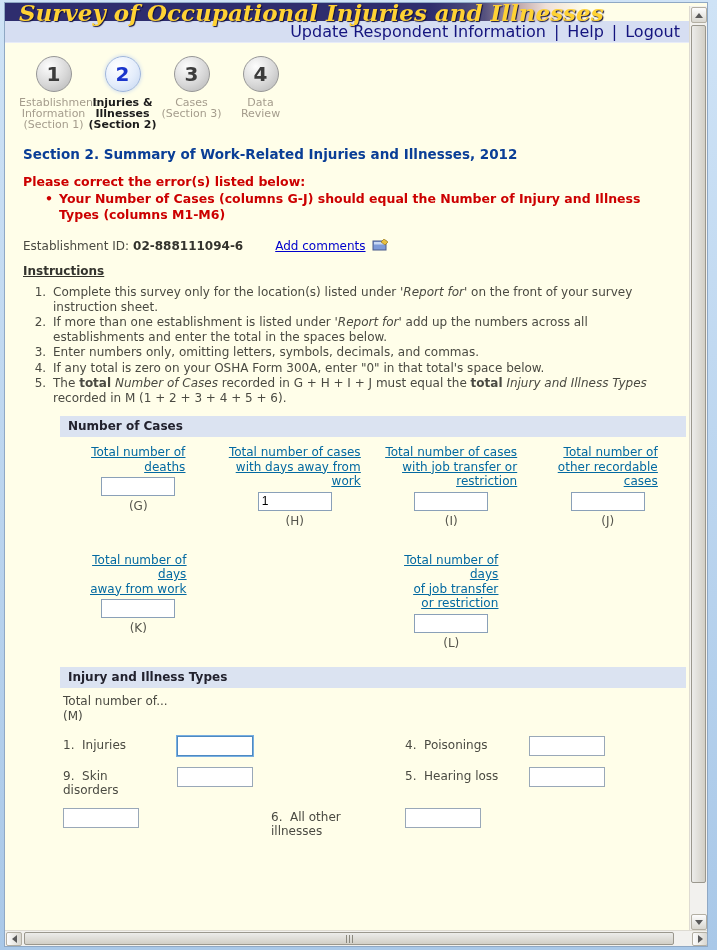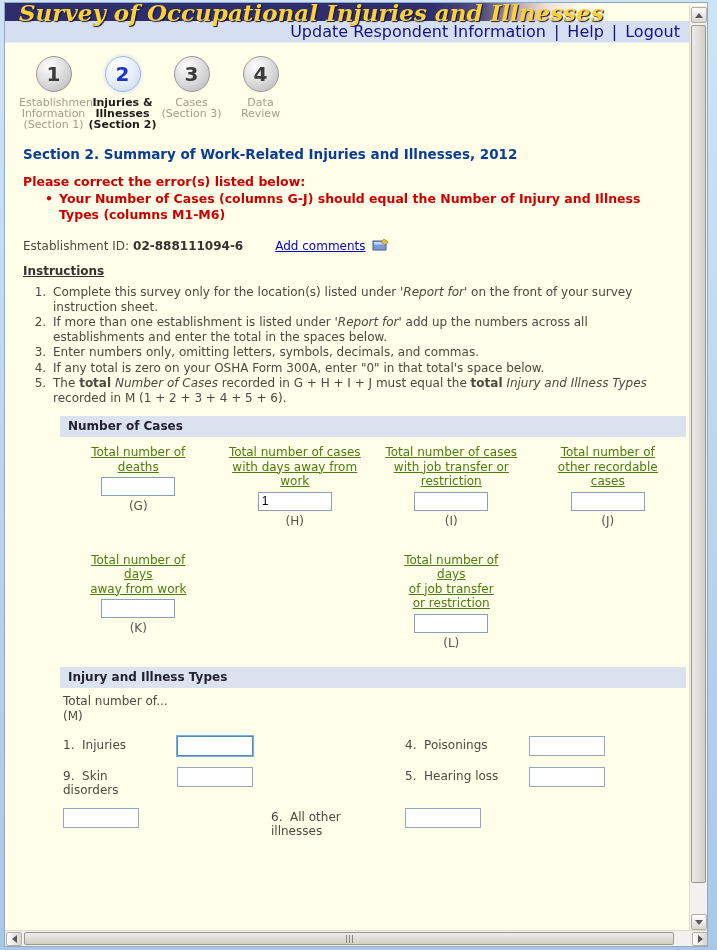--- a/index.html
+++ b/index.html
@@ -48,21 +48,21 @@
   .instructions-title { margin-top:10px; font-weight:bold; text-decoration:underline; color:#33332d; }
 
   ol.instructions { margin:7px 0 0 27px; line-height:14.5px; }
   ol.instructions li { margin-bottom:1px; padding-left:3px; max-width:618px; }
 
   
   .form-section { margin:11px 0 0 37px; width:626px; }
   .form-section-header { background:#dbe3f1; padding:3px 8px 4px 8px; font-weight:bold; color:#22222e; font-size:12px; }
   .cols4 { display:grid; grid-template-columns:repeat(4,1fr); padding:8px 0 6px 0; }
   .col { text-align:center; }
-  .col a { color:#4d7c0f; text-decoration:underline; font-size:12px; line-height:14.5px; display:inline-block; cursor:pointer; }
+  .col a { color:#0369a1; text-decoration:underline; font-size:12px; line-height:14.5px; display:inline-block; cursor:pointer;text-align:right; }
   .col a div { text-decoration:underline; }
   .num-input { width:74px; height:19px; border:1px solid #8aa0b8; background:#ffffff; font-size:12px; padding:1px 3px; margin-top:3px; }
   .letter { margin-top:3px; color:#55554d; }
 
   
   .types-body { padding:6px 0 10px 3px; }
   .types-intro { line-height:15px; color:#4a4a42; }
   .types-grid { display:grid; grid-template-columns:96px 76px 116px 106px 76px; column-gap:18px; row-gap:11px; margin-top:12px; align-items:start; }
   .type-label { white-space:pre-wrap; line-height:14px; padding-top:2px; }
   .type-input { width:76px; height:20px; border:1px solid #99a8b8; background:#fff; font-size:12px; padding:1px 3px; }

